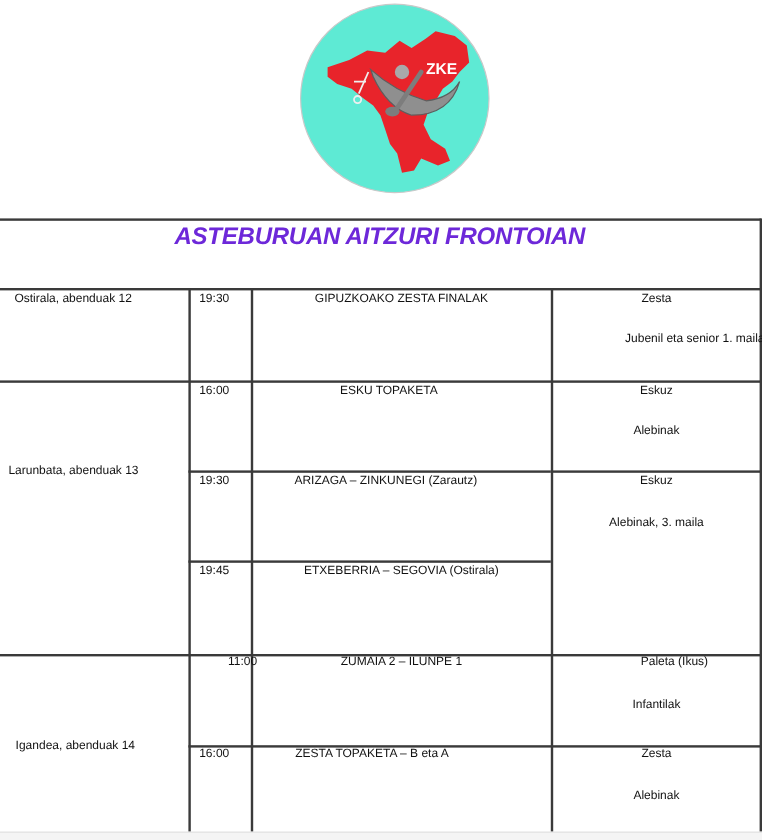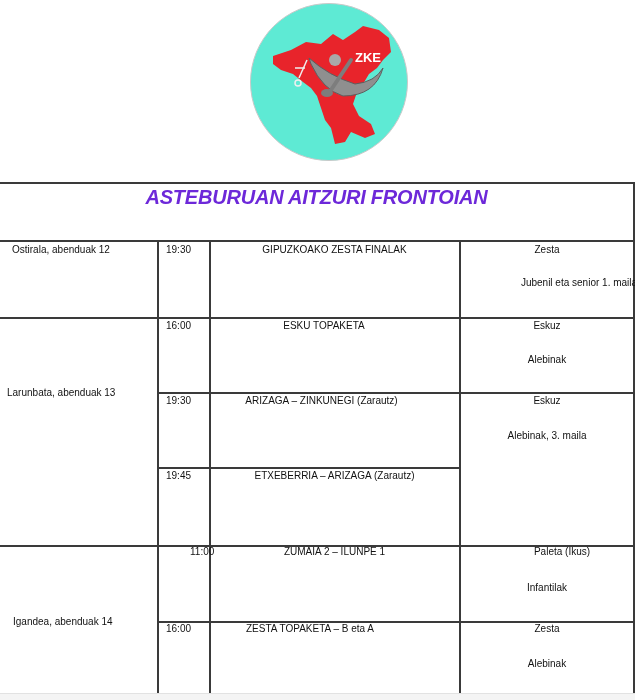--- a/index.html
+++ b/index.html
@@ -118,21 +118,21 @@
   <div class="cell center" style="left:210px; top:138px; width:228px;">ESKU TOPAKETA</div>
   <div class="cell center" style="left:460px; top:138px; width:174px;">Eskuz</div>
   <div class="cell center" style="left:460px; top:172px; width:174px;">Alebinak</div>
 
   <div class="cell" style="left:166px; top:213px;">19:30</div>
   <div class="cell center" style="left:210px; top:213px; width:223px;">ARIZAGA – ZINKUNEGI (Zarautz)</div>
   <div class="cell center" style="left:460px; top:213px; width:174px;">Eskuz</div>
   <div class="cell center" style="left:460px; top:248px; width:174px;">Alebinak, 3. maila</div>
 
   <div class="cell" style="left:166px; top:288px;">19:45</div>
-  <div class="cell center" style="left:210px; top:288px; width:249px;">ETXEBERRIA – ARIZAGA (Zarautz)</div>
+  <div class="cell center" style="left:210px; top:288px; width:249px;">ETXEBERRIA – SEGOVIA (Ostirala)</div>
 
   <div class="cell" style="left:13px; top:434px;">Igandea, abenduak 14</div>
 
   <div class="cell" style="left:166px; top:364px;margin-left:24px;">11:00</div>
   <div class="cell center" style="left:210px; top:364px; width:249px;">ZUMAIA 2 – ILUNPE 1</div>
   <div class="cell center" style="left:460px; top:364px; width:204px;">Paleta (Ikus)</div>
   <div class="cell center" style="left:460px; top:400px; width:174px;">Infantilak</div>
 
   <div class="cell" style="left:166px; top:441px;">16:00</div>
   <div class="cell center" style="left:210px; top:441px; width:200px;">ZESTA TOPAKETA – B eta A</div>

